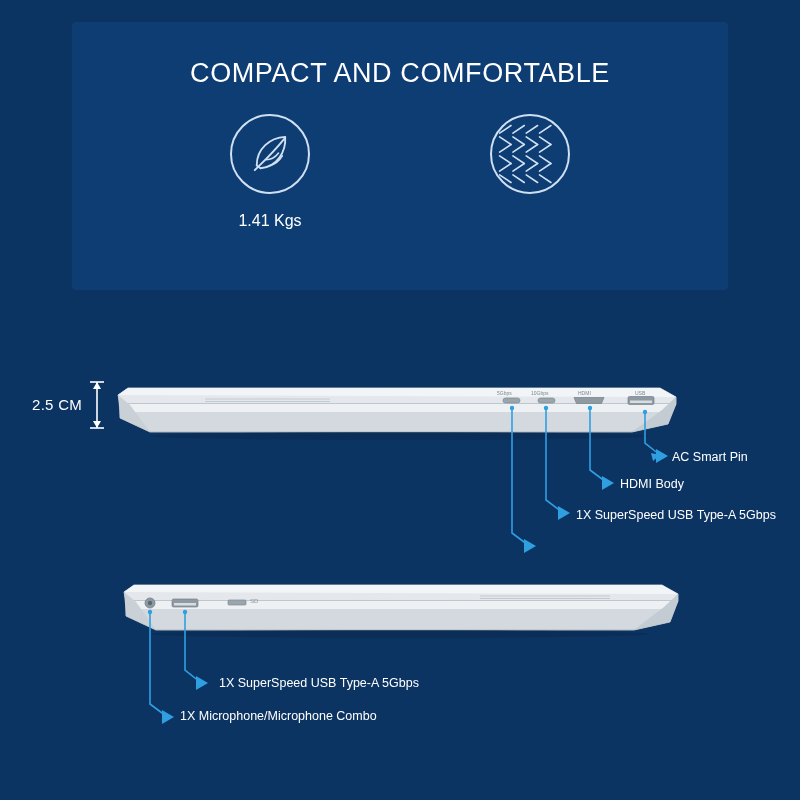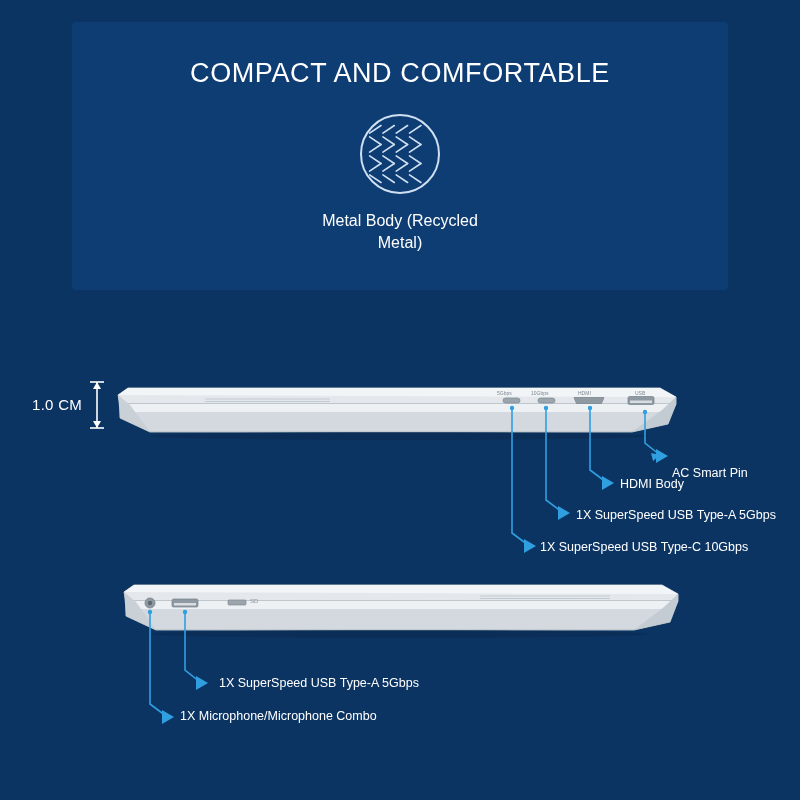--- a/index.html
+++ b/index.html
@@ -88,20 +88,31 @@
 </head>
 <body>
 
 <div id="root">
 
   <div class="top-panel">
     <div class="top-title">COMPACT AND COMFORTABLE</div>
 
     <div class="icons-row">
 
+      <div class="icon-block">
+        <div class="circle-icon">
+          <svg width="80" height="80" viewBox="0 0 80 80" aria-hidden="true">
+            <path d="M26 52 C26 34, 40 23, 56 22 C57 38, 47 54, 30 55 Z" fill="none" stroke="#cfe0f2" stroke-width="2" stroke-linejoin="round"></path>
+            <path d="M24 57 C32 49, 42 40, 55 24" fill="none" stroke="#cfe0f2" stroke-width="2" stroke-linecap="round"></path>
+            <path d="M36 46 C41 46, 46 43, 49 39" fill="none" stroke="#cfe0f2" stroke-width="1.6" stroke-linecap="round"></path>
+            <path d="M40 52 C45 51, 50 47, 53 42" fill="none" stroke="#cfe0f2" stroke-width="1.6" stroke-linecap="round"></path>
+          </svg>
+        </div>
+        <div class="icon-caption">1.41 Kgs</div>
+      </div>
 
       <div class="icon-block">
         <div class="circle-icon">
           <svg width="80" height="80" viewBox="0 0 80 80" aria-hidden="true">
             <g stroke="#cfe0f2" stroke-width="1.7" stroke-linecap="round" fill="none">
               <line x1="8" y1="18" x2="20" y2="10"></line>
                 <line x1="22" y1="18" x2="34" y2="10"></line>
               <line x1="36" y1="18" x2="48" y2="10"></line>
                 <line x1="50" y1="18" x2="62" y2="10"></line>
               <line x1="8" y1="22" x2="20" y2="30"></line>
@@ -120,22 +131,20 @@
                 <line x1="22" y1="58" x2="34" y2="50"></line>
               <line x1="36" y1="58" x2="48" y2="50"></line>
                 <line x1="50" y1="58" x2="62" y2="50"></line>
               <line x1="8" y1="62" x2="20" y2="70"></line>
                 <line x1="22" y1="62" x2="34" y2="70"></line>
               <line x1="36" y1="62" x2="48" y2="70"></line>
                 <line x1="50" y1="62" x2="62" y2="70"></line>
             </g>
           </svg>
         </div>
-        <div class="icon-caption">Metal Body
-(Recycled Metal)</div>
       </div>
 
     </div>
   </div>
 
   <svg class="svg-layer">
 
     <g stroke="#ffffff" stroke-width="1.6" fill="none">
       <line x1="97" y1="382" x2="97" y2="428"></line>
       <line x1="90" y1="382" x2="104" y2="382"></line>
@@ -224,26 +233,25 @@
       <path d="M150 612 L150 704 L166 716"></path>
     </g>
     <g fill="#2f9fe0">
       <circle cx="185" cy="612" r="2.2"></circle>
       <circle cx="150" cy="612" r="2.2"></circle>
       <path d="M196 676 l12 7 l-12 7 Z"></path>
       <path d="M162 710 l12 7 l-12 7 Z"></path>
     </g>
   </svg>
 
-  <div class="height-label">1.0 CM</div>
-
-  <div class="callout" style="left:672px; top:450px;margin-top:16px;">AC Smart Pin</div>
+  <div class="height-label">2.5 CM</div>
+
+  <div class="callout" style="left:672px; top:450px;">AC Smart Pin</div>
   <div class="callout" style="left:620px; top:477px;">HDMI Body</div>
   <div class="callout" style="left:576px; top:508px;">1X SuperSpeed USB Type-A 5Gbps</div>
-  <div class="callout" style="left:540px; top:540px;">1X SuperSpeed USB Type-C 10Gbps</div>
 
   <div class="callout" style="left:219px; top:676px;">1X SuperSpeed USB Type-A 5Gbps</div>
   <div class="callout" style="left:180px; top:709px;">1X Microphone/Microphone Combo</div>
 
   <div style="position:absolute;left:497px;top:390px;color:#7d8790;font-size:5px;">5Gbps</div>
   <div style="position:absolute;left:531px;top:390px;color:#7d8790;font-size:5px;">10Gbps</div>
   <div style="position:absolute;left:578px;top:390px;color:#7d8790;font-size:5px;">HDMI</div>
   <div style="position:absolute;left:635px;top:390px;color:#7d8790;font-size:5px;">USB</div>
   <div style="position:absolute;left:250px;top:598px;color:#8d979f;font-size:6px;">SD</div>
 

